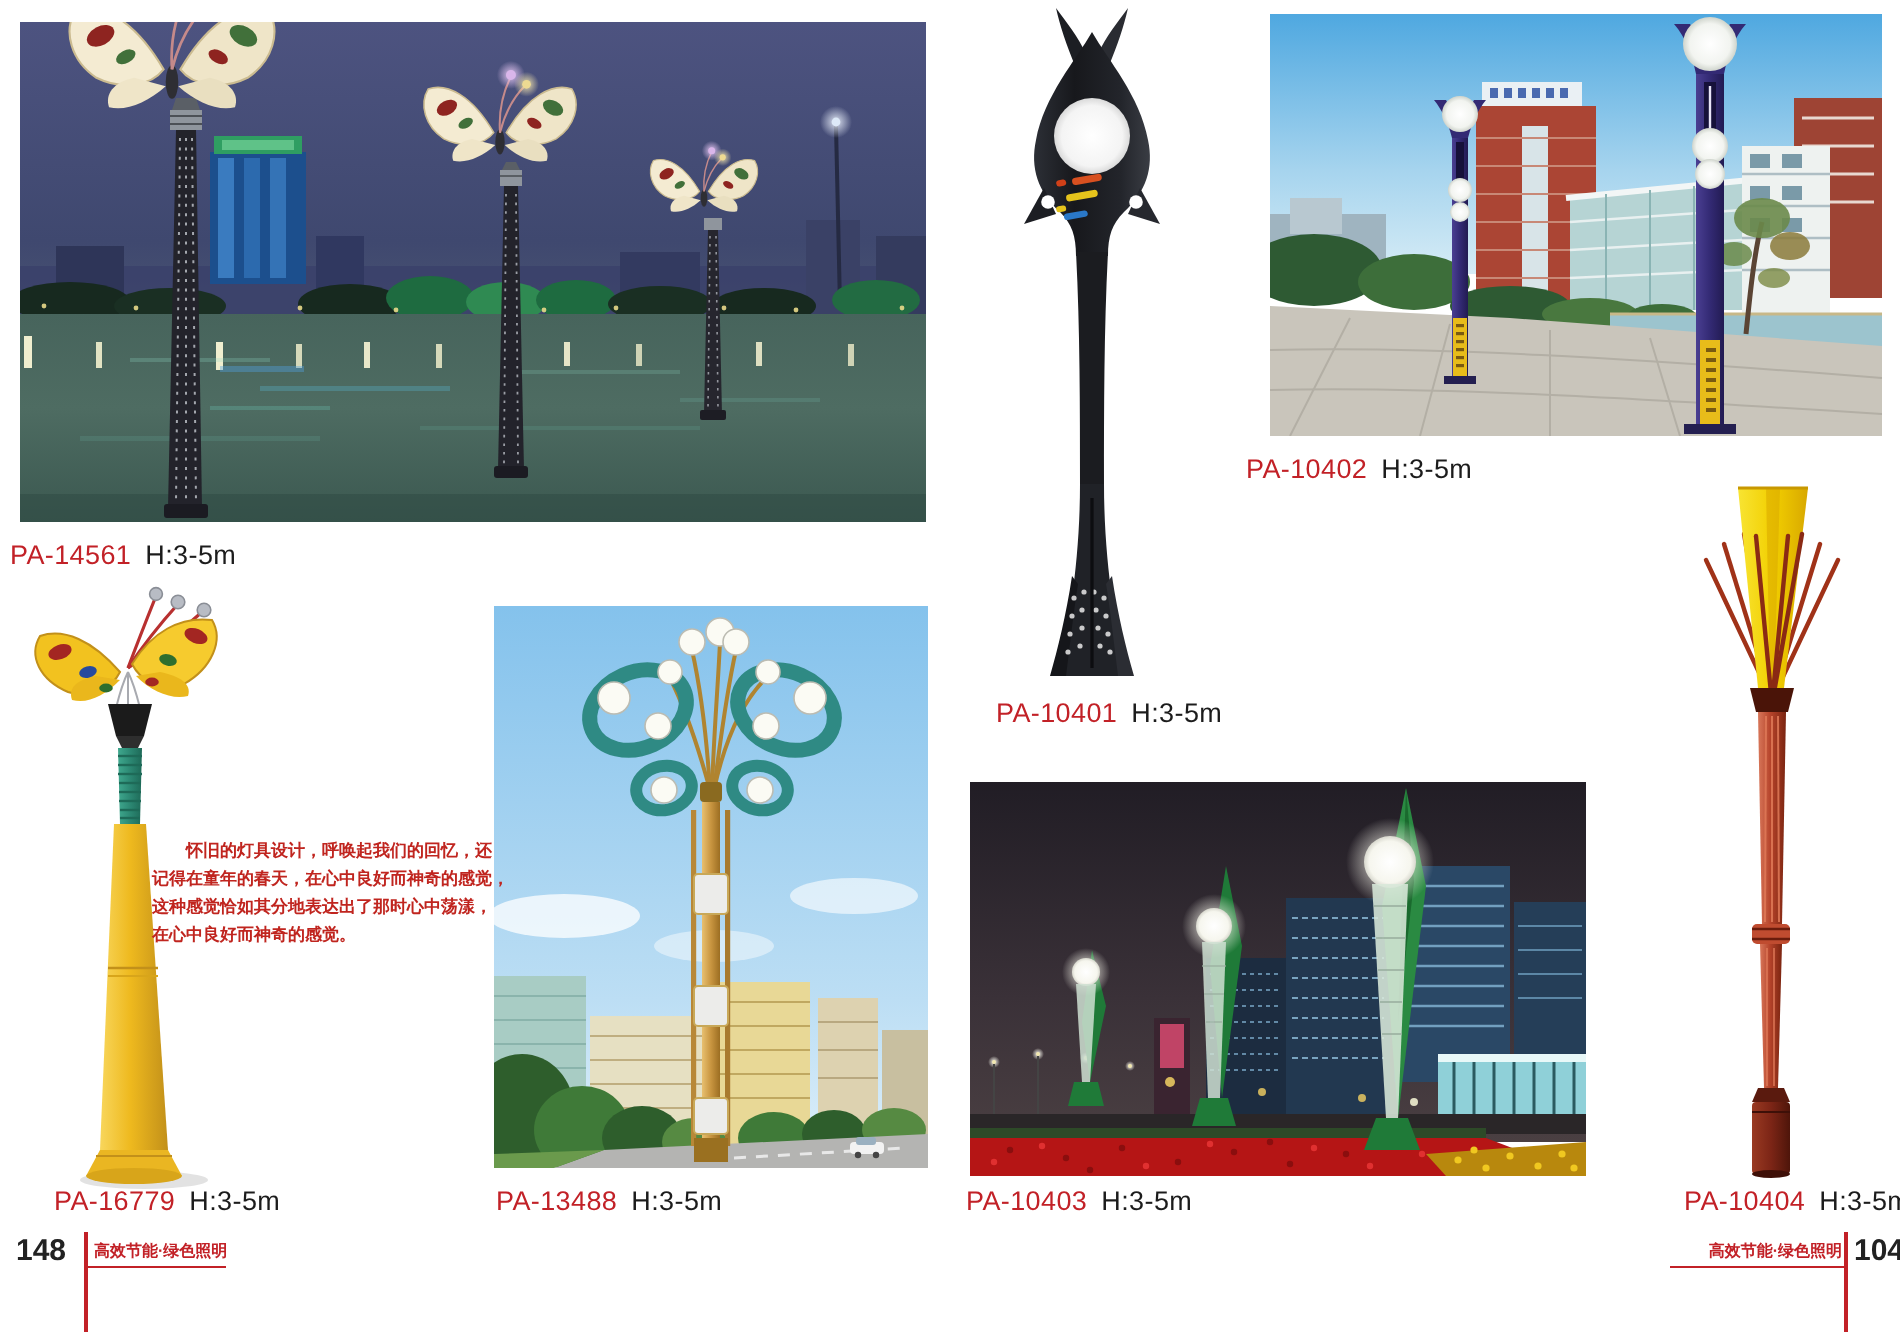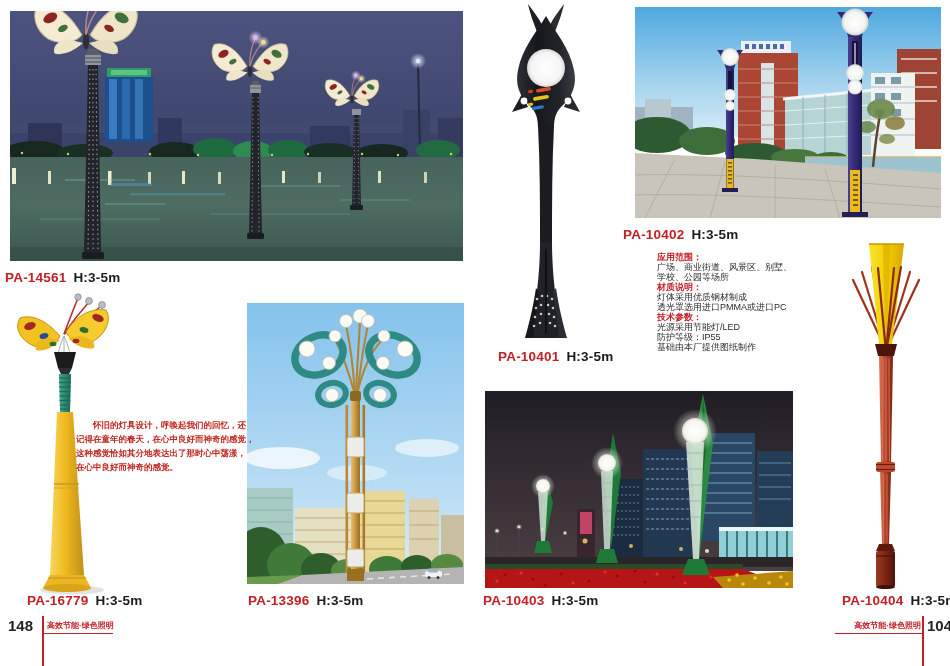--- a/index.html
+++ b/index.html
@@ -1,21 +1,21 @@
 <!DOCTYPE html>
 <html><head>
 <meta charset="utf-8">
 <style>
   * { margin:0; padding:0; box-sizing:border-box; }
   html,body { background:#ffffff; }
   body { font-family:"Liberation Sans", sans-serif; }
   .page { position:relative; width:950px; height:666px; background:#fff; overflow:hidden; }
   .photo { position:absolute; overflow:hidden; }
   .photo svg { display:block; }
-  .prod-label { position:absolute; font-size:13.5px; font-weight:bold; color:#1c1c1c; white-space:nowrap; letter-spacing:0.2px; }
+  .prod-label { position:absolute; font-size:13.5px; font-weight:normal; color:#1c1c1c; white-space:nowrap; letter-spacing:0.2px; }
   .prod-label .code { color:#c22127; margin-right:7px; }
   .desc { position:absolute; color:#c0251f; font-size:8.5px; line-height:14px; font-weight:bold; white-space:nowrap;font-family:Liberation Mono, monospace; }
   .desc .indent { padding-left:17px; }
   .specs { position:absolute; font-size:9px; line-height:10px; color:#2a2a2a; white-space:nowrap; }
   .specs .sec-title { color:#c22127; font-weight:bold; }
   .pagenum { position:absolute; font-size:15px; font-weight:bold; color:#222; }
   .vline { position:absolute; width:2px; background:#c22127; }
   .slogan { position:absolute; font-size:8px; font-weight:bold; color:#c22127; white-space:nowrap; }
   .underline { position:absolute; height:1px; background:#c22127; }
 </style>
@@ -789,21 +789,21 @@
     </svg>
   </div>
 
   <div class="prod-label" style="left:5px;top:270px">
     <span class="code">PA-14561</span><span>H:3-5m</span>
   </div>
   <div class="prod-label" style="left:27px;top:593px">
     <span class="code">PA-16779</span><span>H:3-5m</span>
   </div>
   <div class="prod-label" style="left:248px;top:593px">
-    <span class="code">PA-13396</span><span>H:3-5m</span>
+    <span class="code">PA-13488</span><span>H:3-5m</span>
   </div>
   <div class="prod-label" style="left:498px;top:349px">
     <span class="code">PA-10401</span><span>H:3-5m</span>
   </div>
   <div class="prod-label" style="left:623px;top:227px">
     <span class="code">PA-10402</span><span>H:3-5m</span>
   </div>
   <div class="prod-label" style="left:483px;top:593px">
     <span class="code">PA-10403</span><span>H:3-5m</span>
   </div>
@@ -811,32 +811,20 @@
     <span class="code">PA-10404</span><span>H:3-5m</span>
   </div>
 
   <div class="desc" style="left:76px;top:419px;width:178px">
     <div class="indent">怀旧的灯具设计，呼唤起我们的回忆，还</div>
     <div>记得在童年的春天，在心中良好而神奇的感觉，</div>
     <div>这种感觉恰如其分地表达出了那时心中荡漾，</div>
     <div>在心中良好而神奇的感觉。</div>
   </div>
 
-  <div class="specs" style="left:657px;top:252px;width:200px">
-    <div class="sec-title">应用范围：</div>
-    <div>广场、商业街道、风景区、别墅、</div>
-    <div>学校、公园等场所</div>
-    <div class="sec-title">材质说明：</div>
-    <div>灯体采用优质钢材制成</div>
-    <div>透光罩选用进口PMMA或进口PC</div>
-    <div class="sec-title">技术参数：</div>
-    <div>光源采用节能灯/LED</div>
-    <div>防护等级：IP55</div>
-    <div>基础由本厂提供图纸制作</div>
-  </div>
 
   <div class="pagenum" style="left:8px;top:617px">148</div>
   <div class="vline" style="left:42px;top:616px;height:50px"></div>
   <div class="slogan" style="left:47px;top:620px">高效节能·绿色照明</div>
   <div class="underline" style="left:43px;top:633px;width:70px"></div>
 
   <div class="slogan" style="left:835px;top:620px;width:86px;text-align:right">高效节能·绿色照明</div>
   <div class="vline" style="left:922px;top:616px;height:50px"></div>
   <div class="pagenum" style="left:927px;top:617px">104</div>
   <div class="underline" style="left:835px;top:633px;width:88px"></div>

